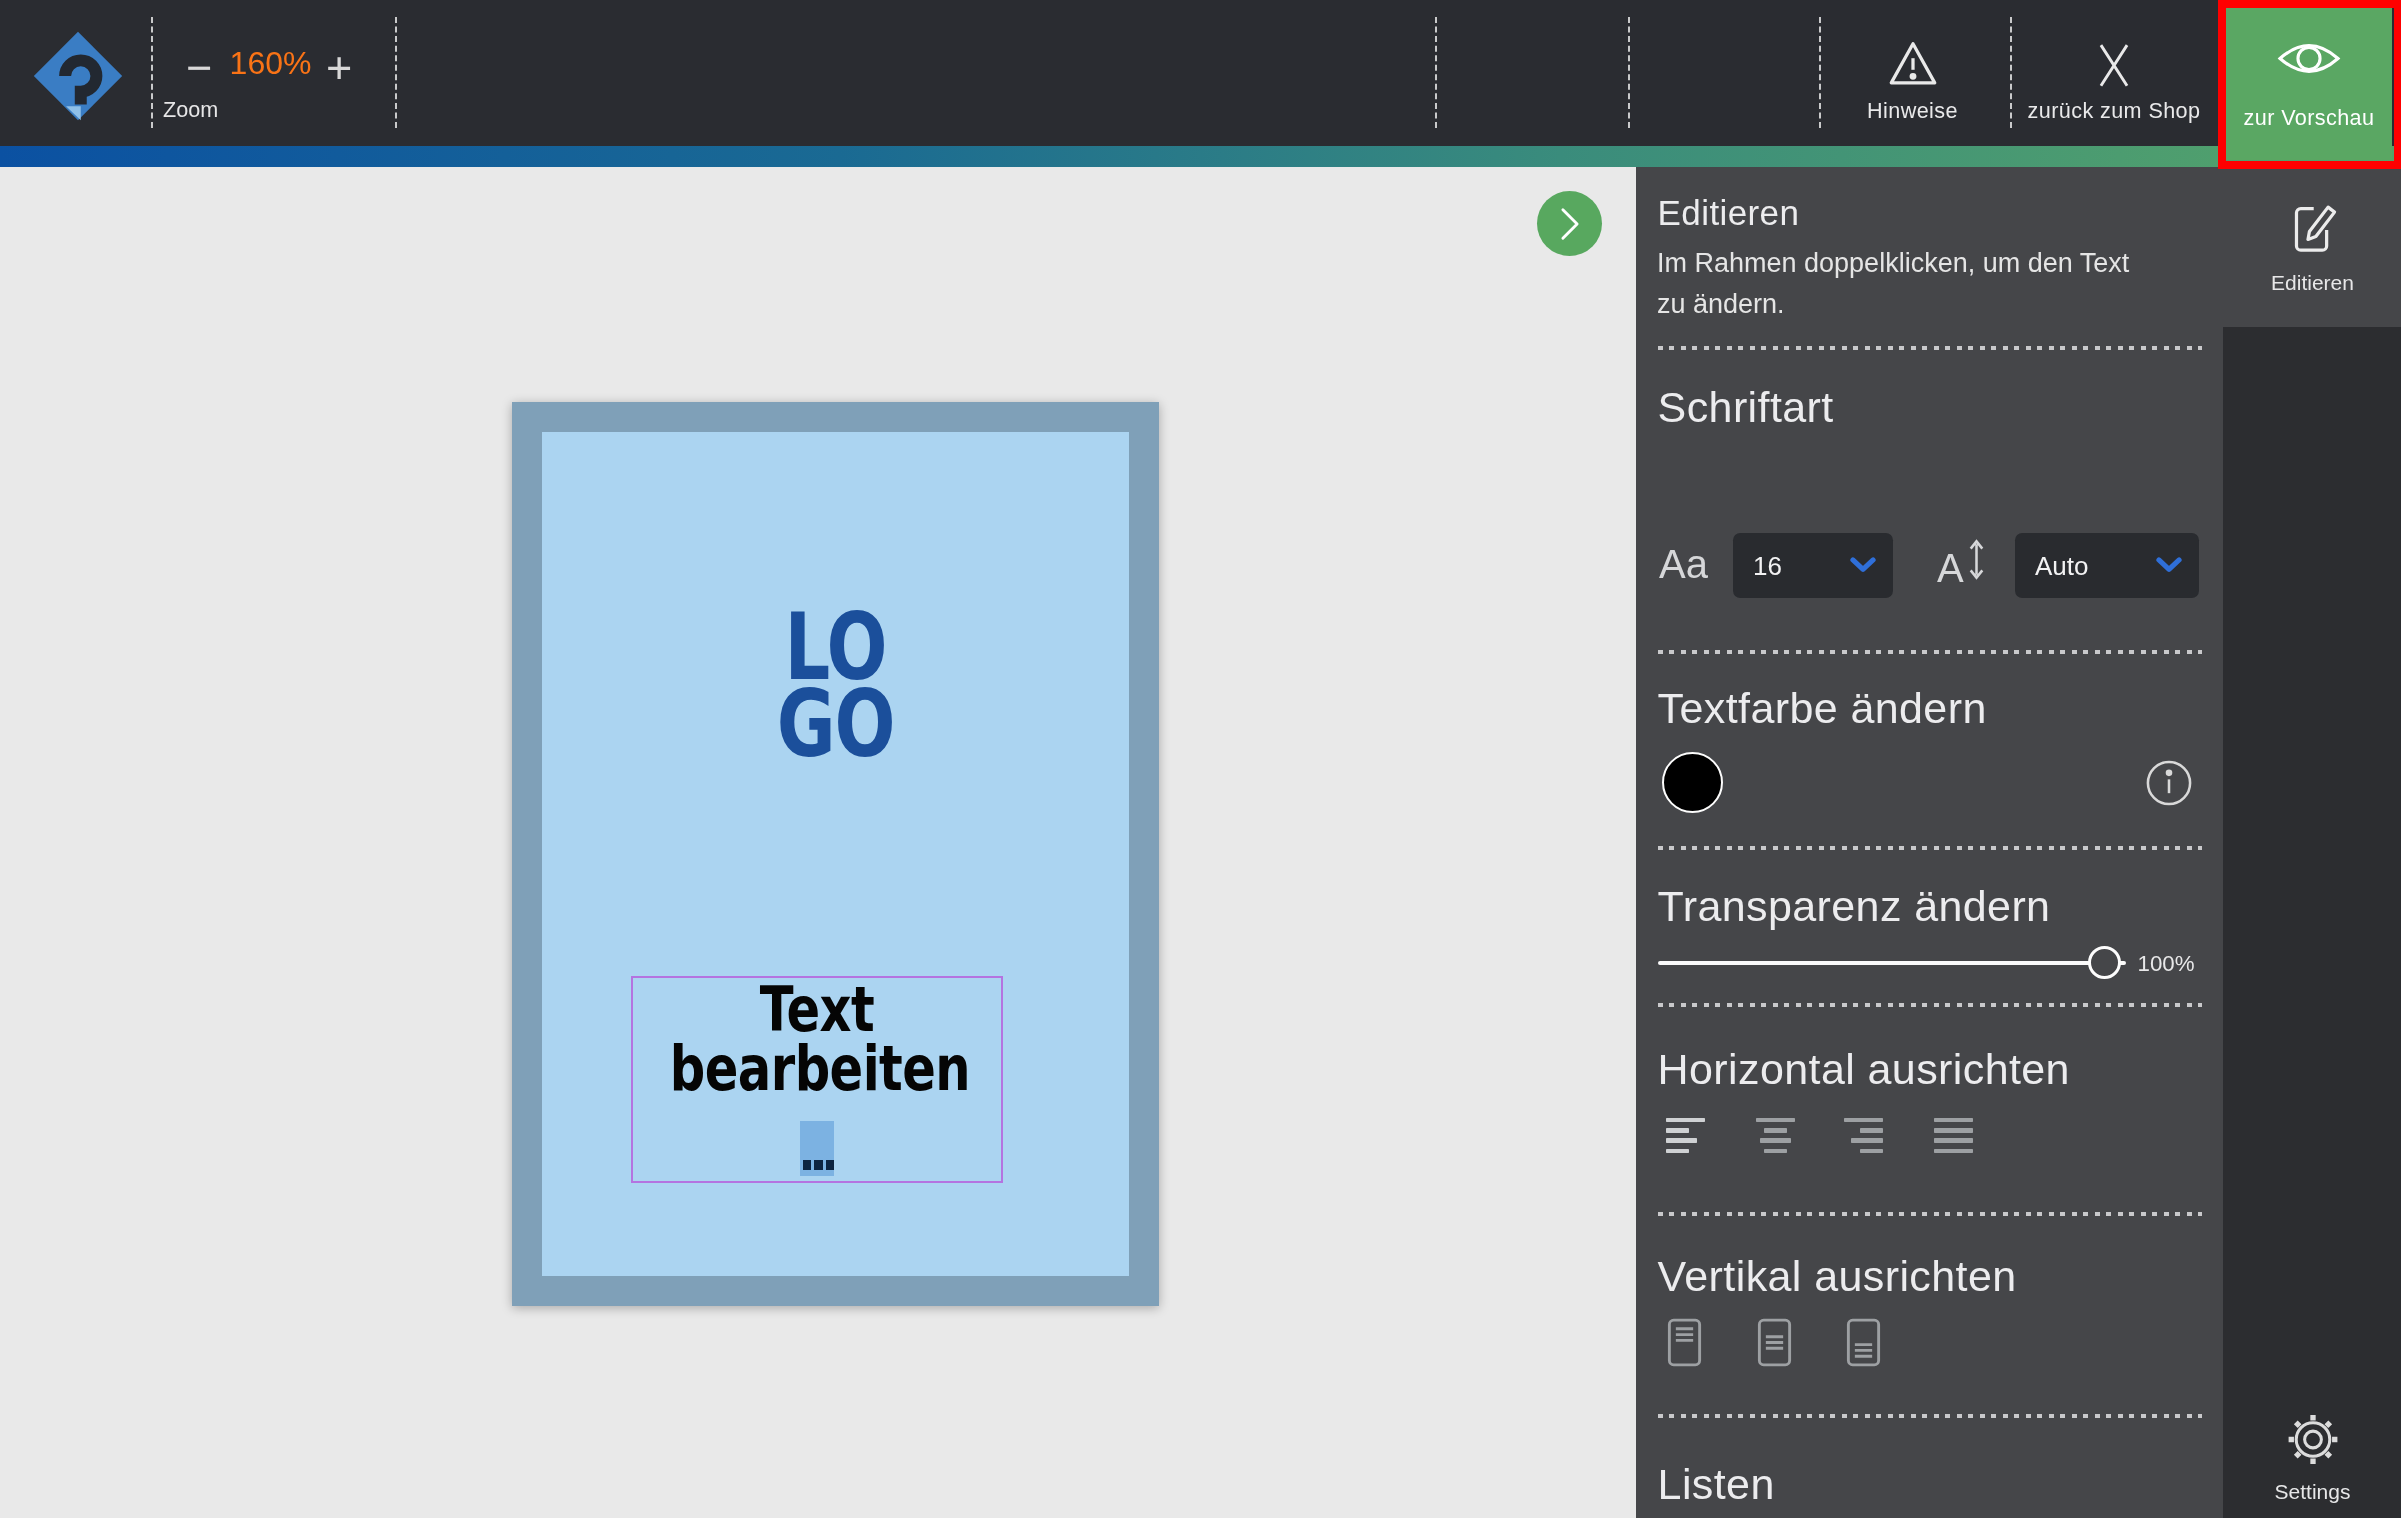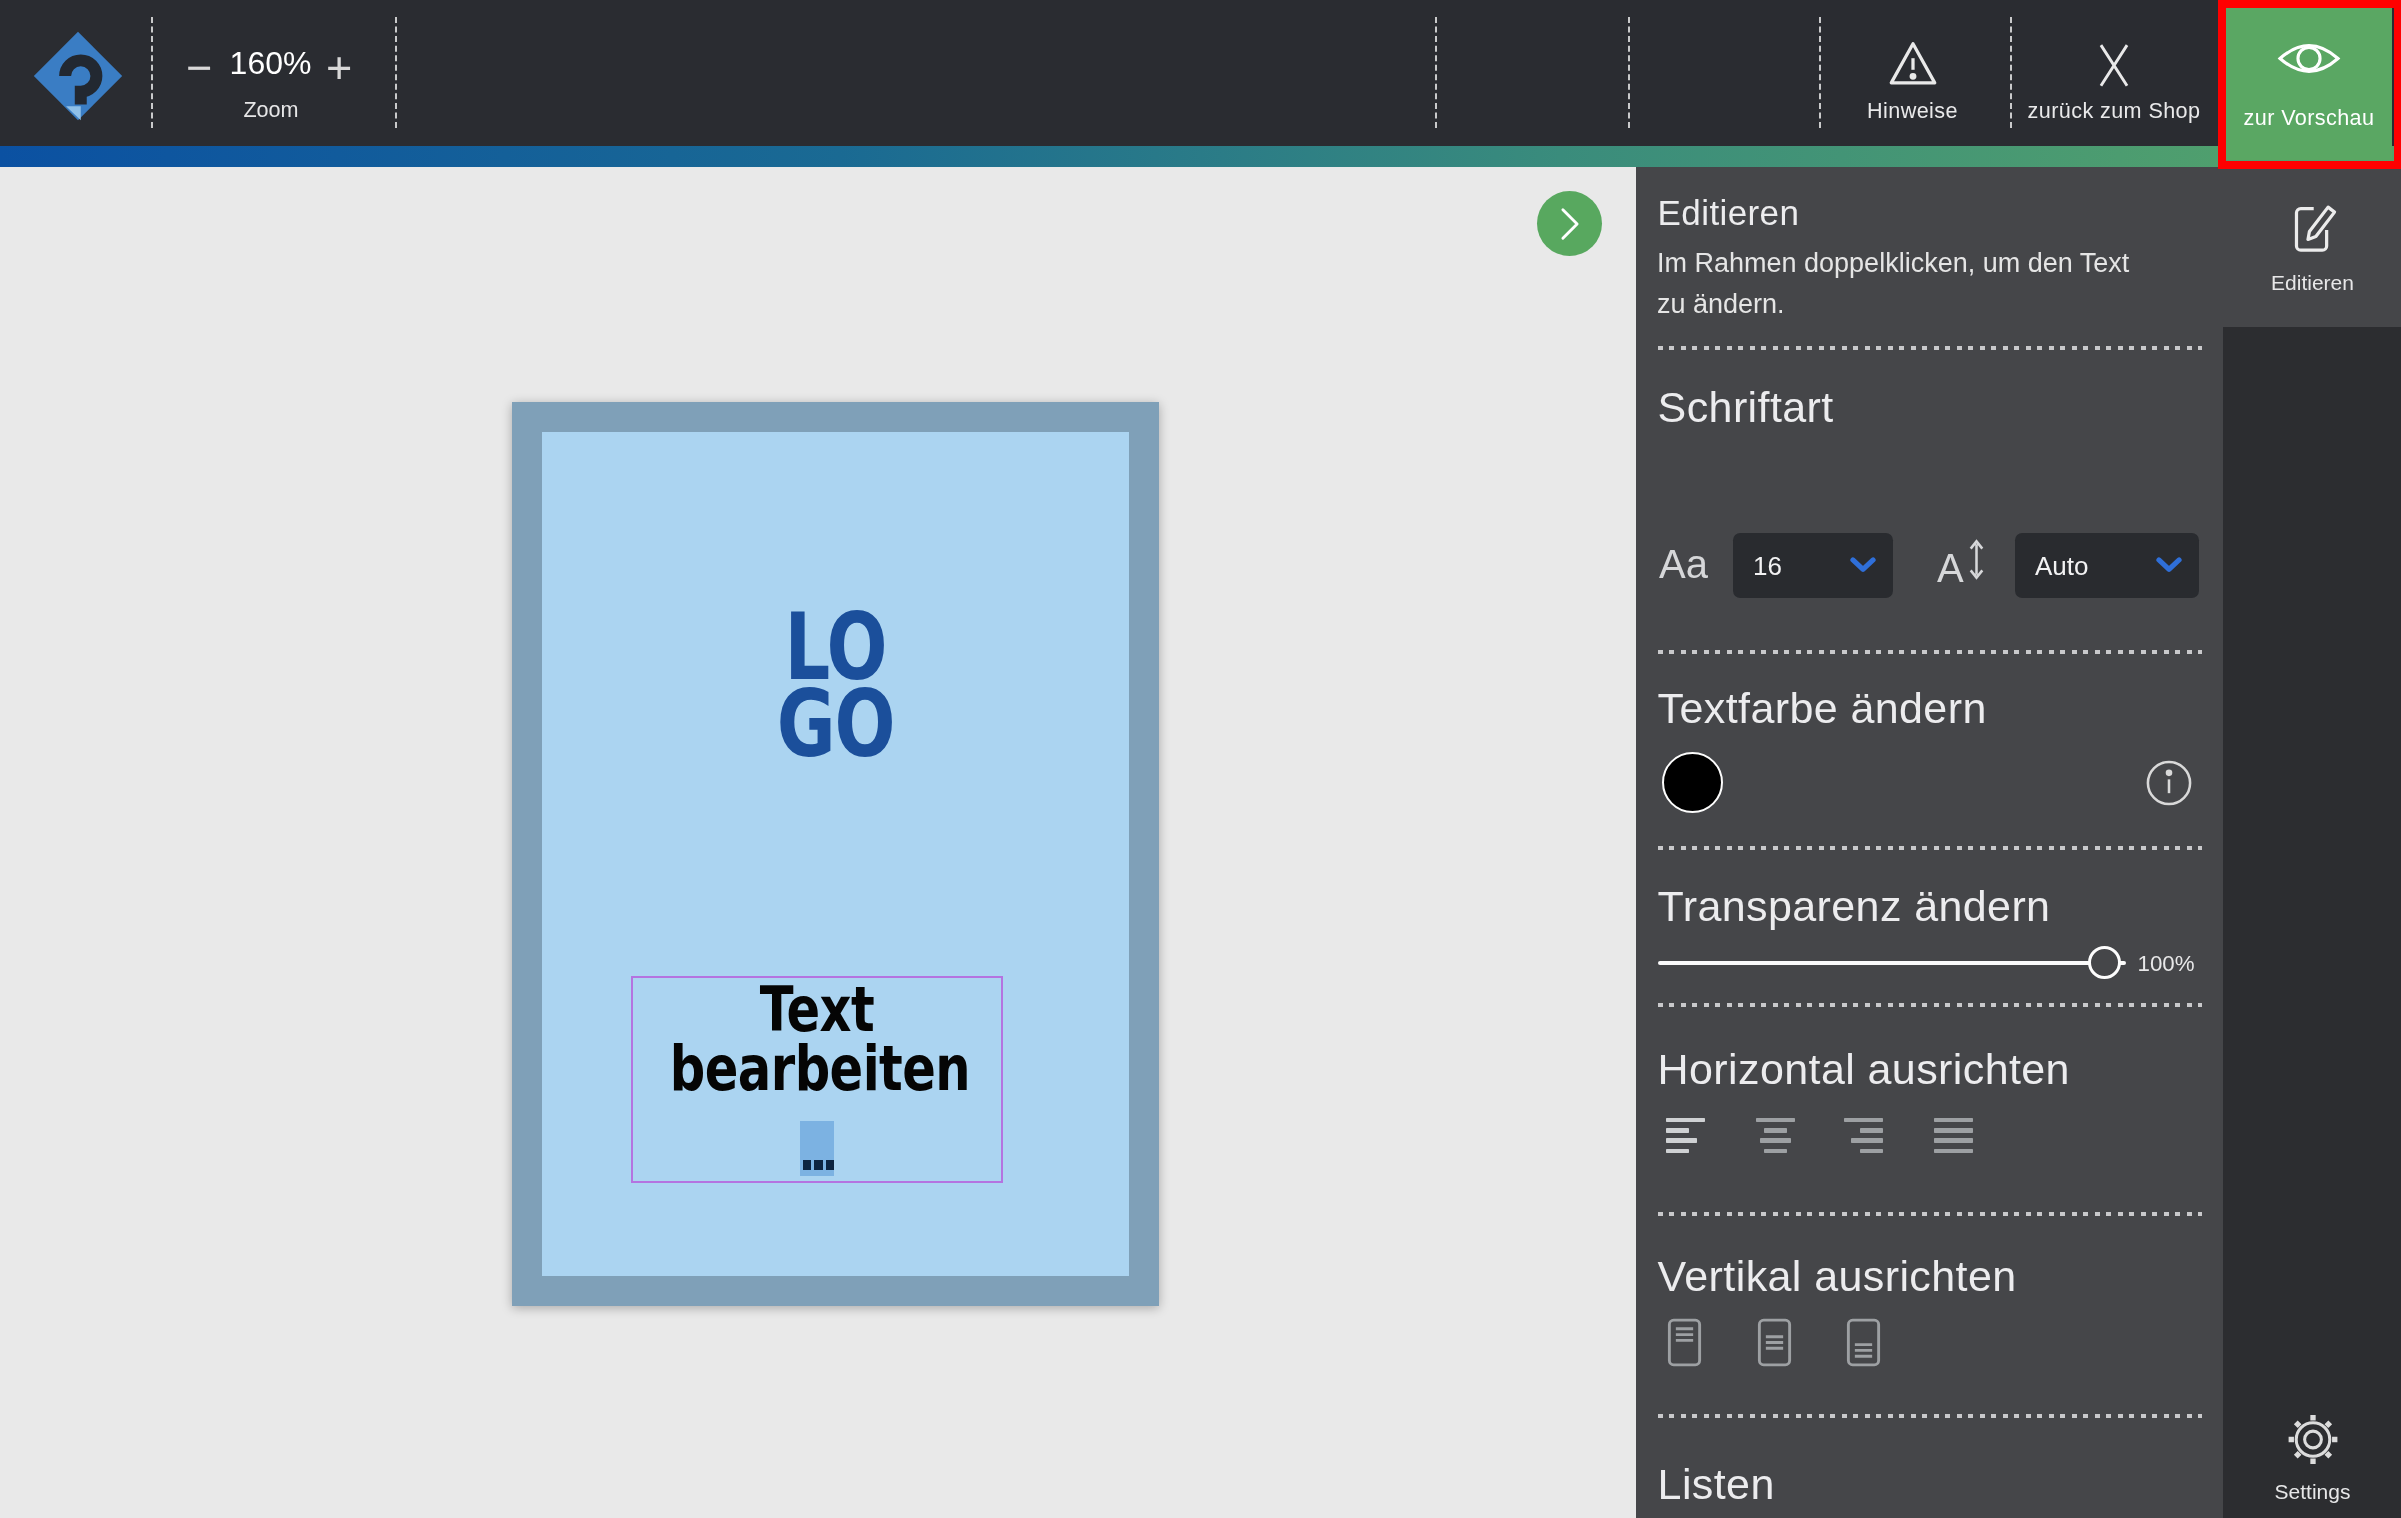--- a/index.html
+++ b/index.html
@@ -8,22 +8,22 @@
   .abs{position:absolute;}
 
   
   #toolbar{left:0;top:0;width:2401px;height:146px;background:#2a2c31;}
   .tb-sep{top:17.3px;height:111px;width:0;border-left:2.2px dashed rgba(255,255,255,.75);}
   .tb-btn{top:0;height:146px;text-align:center;cursor:pointer;}
   .tb-icon{position:absolute;left:50%;top:35px;transform:translateX(-50%);}
   .tb-label{position:absolute;left:50%;top:98px;transform:translateX(-50%);
             color:#e9e9ea;font-size:21.6px;white-space:nowrap;font-weight:400;letter-spacing:0.4px;}
   .zoom-glyph{color:#d8d8d8;font-size:45px;font-weight:300;line-height:1;top:45px;cursor:pointer;}
-  #zoom-value{top:45px;width:115px;text-align:center;color:#ffffff;font-size:32px;}
-  #zoom-label{top:97px;width:216px;text-align:center;color:#e6e6e7;font-size:21.6px;}
+  #zoom-value{top:45px;width:115px;text-align:center;color:#f97316;font-size:32px;}
+  #zoom-label{top:97px;width:216px;color:#e6e6e7;font-size:21.6px;}
 
   
   #gradient-bar{left:0;top:146px;width:2401px;height:21.6px;
     background:linear-gradient(90deg,#0b51a2 0%,#1a6a93 35%,#3a8c7c 65%,#55a46a 100%);}
 
   
   #preview-btn{left:2226px;top:7.2px;width:166px;height:153px;background:#5aa763;cursor:pointer;}
   #preview-btn .tb-icon{top:29px;}
   #preview-btn .tb-label{top:98px;color:#fff;}
   #annotation-box{left:2218px;top:0;width:184px;height:169px;border:8.6px solid #ff0000;

